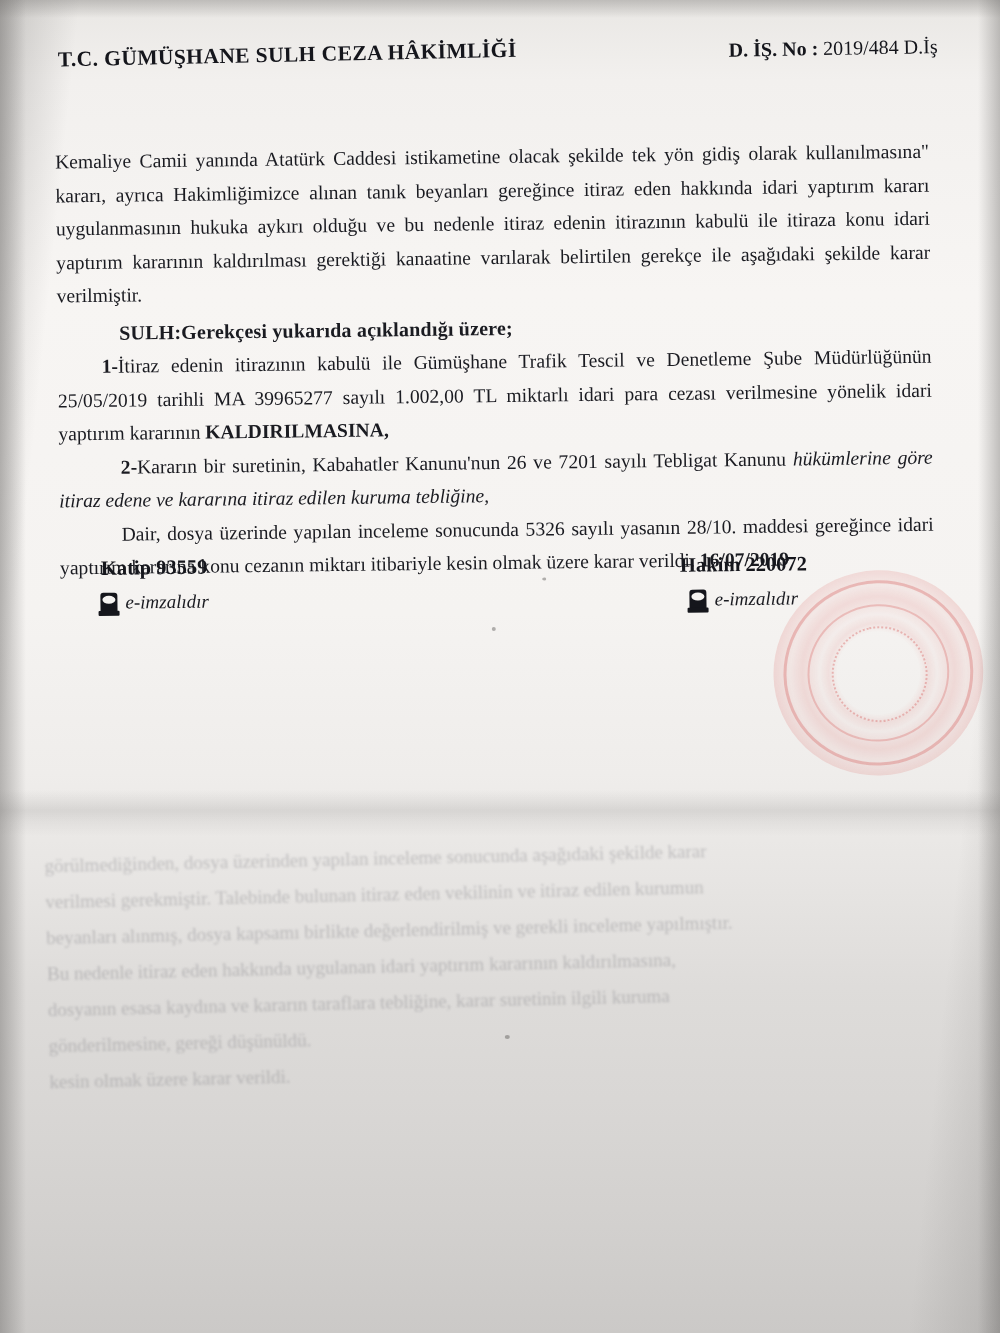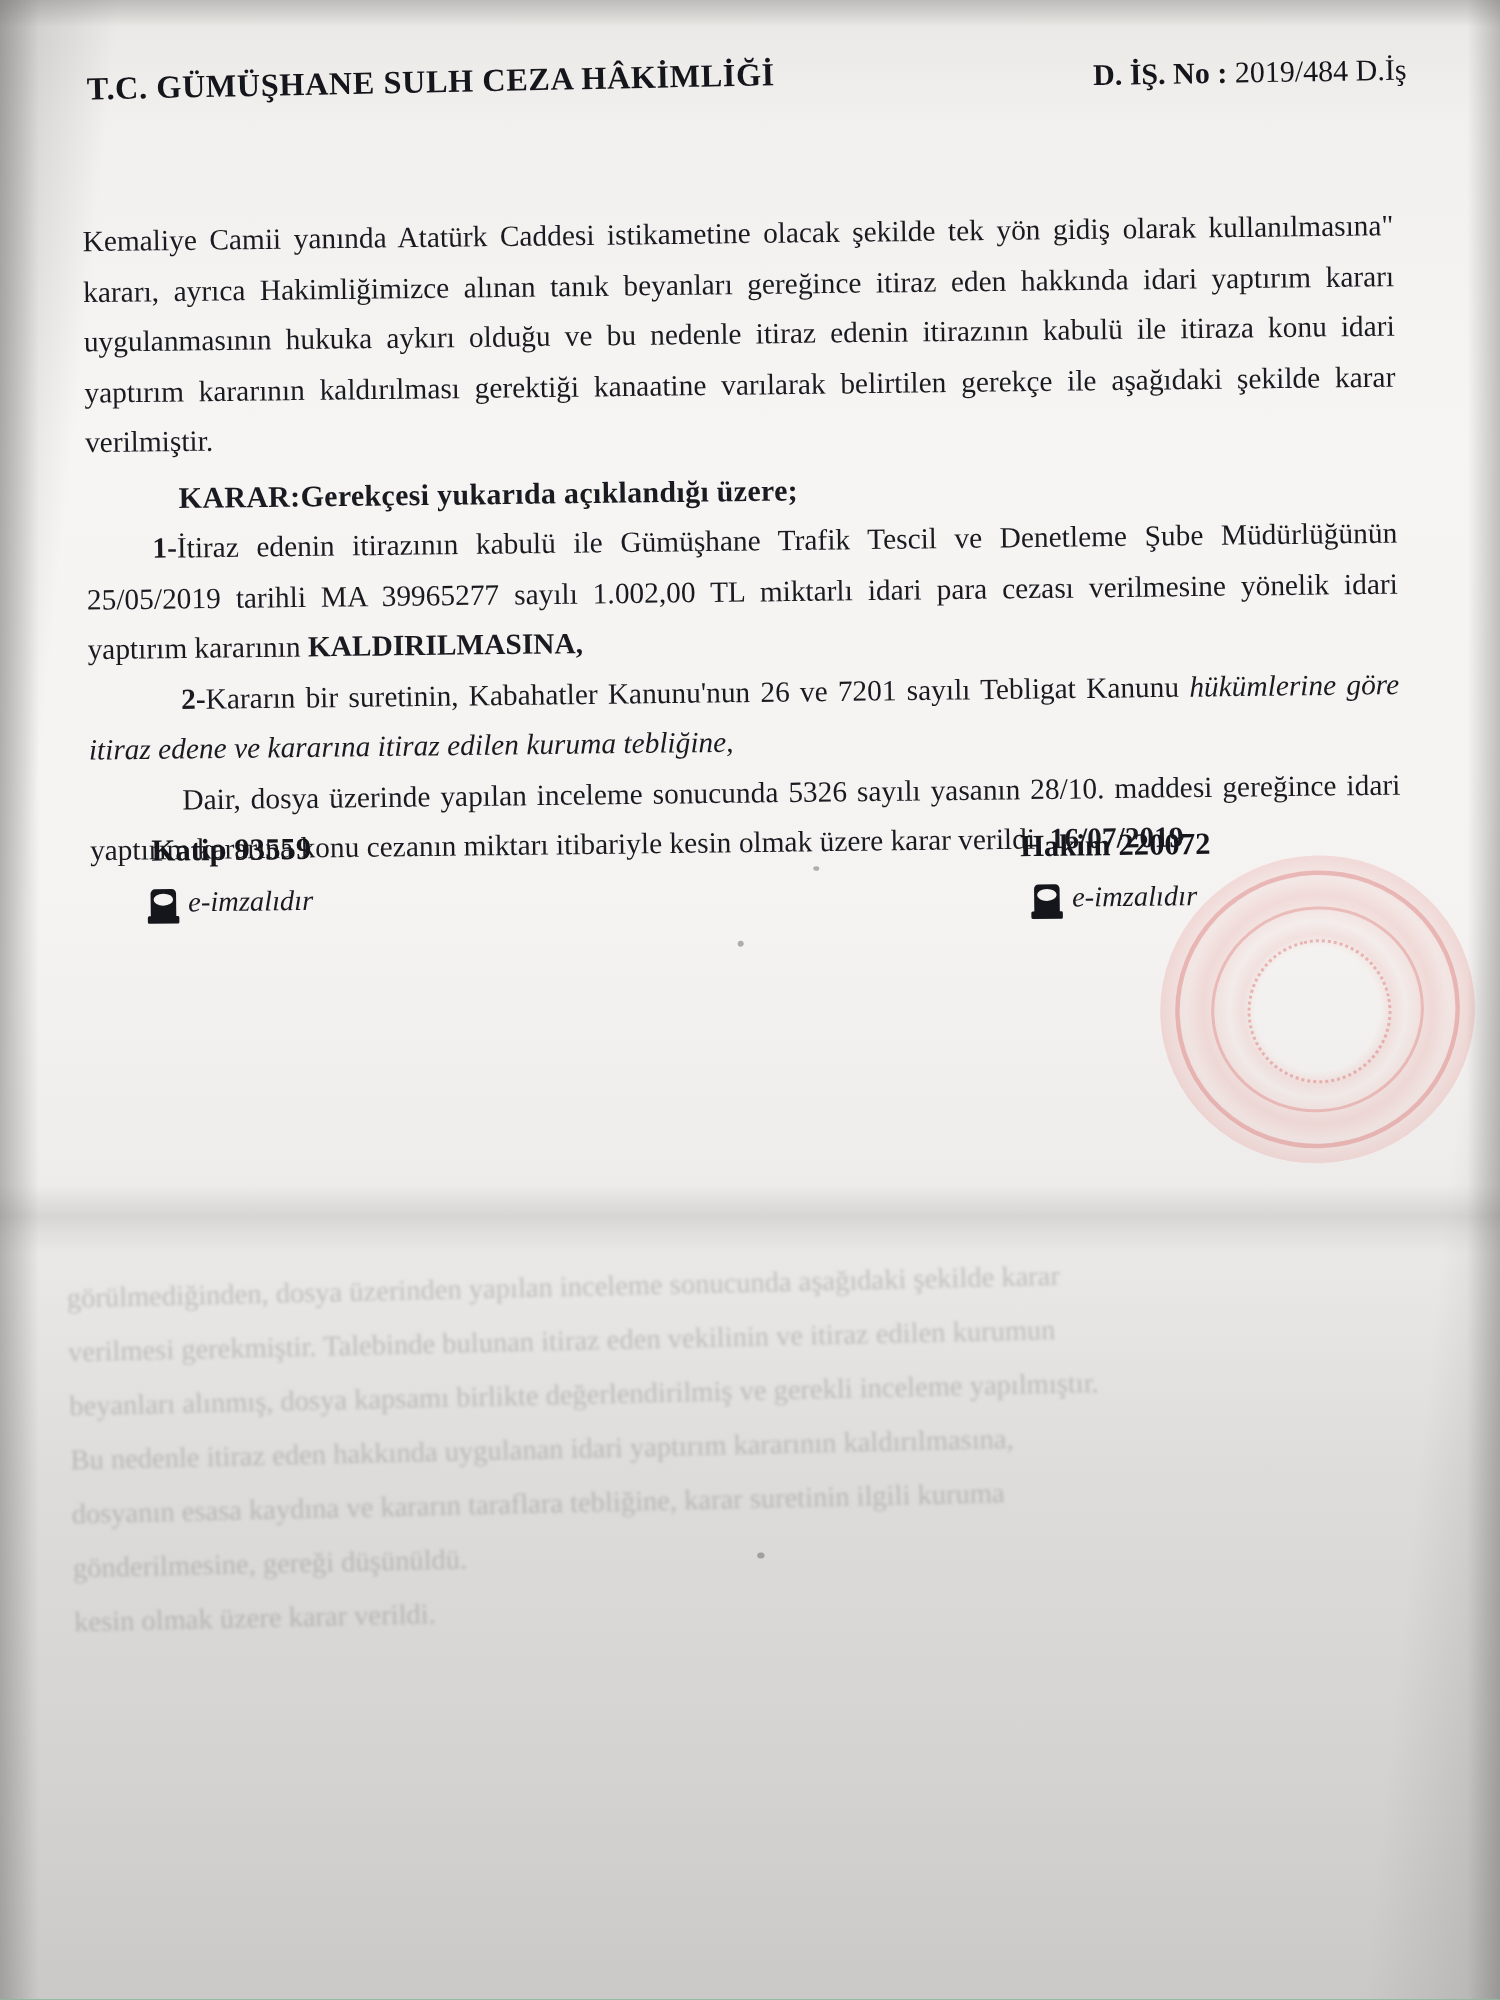--- a/index.html
+++ b/index.html
@@ -247,21 +247,21 @@
       <div class="case-no">
         <b>D. İŞ. No : </b><span>2019/484 D.İş</span>
       </div>
     </div>
 
     <div class="body">
 
       <div class="p just">Kemaliye Camii yanında Atatürk Caddesi istikametine olacak şekilde tek yön gidiş olarak kullanılmasına" kararı, ayrıca Hakimliğimizce alınan tanık beyanları gereğince itiraz eden hakkında idari yaptırım kararı uygulanmasının hukuka aykırı olduğu ve bu nedenle itiraz edenin itirazının kabulü ile itiraza konu idari yaptırım kararının kaldırılması gerektiği kanaatine varılarak belirtilen gerekçe ile aşağıdaki şekilde karar verilmiştir.</div>
 
       <div class="karar-line">
-        <span class="indent"></span><span class="lbl">KARAR:</span><span>Gerekçesi yukarıda açıklandığı üzere;</span>
+        <span class="indent"></span><span class="lbl">SULH:</span><span>Gerekçesi yukarıda açıklandığı üzere;</span>
       </div>
 
       <div class="p just">
         <span class="indent-sm"></span><b class="bold">1-</b><span>İtiraz edenin itirazının kabulü ile Gümüşhane Trafik Tescil ve Denetleme Şube Müdürlüğünün 25/05/2019 tarihli MA 39965277 sayılı 1.002,00 TL miktarlı idari para cezası verilmesine yönelik idari yaptırım kararının </span><b class="bold">KALDIRILMASINA,</b>
       </div>
 
       <div class="p just">
         <span class="indent"></span><b class="bold">2-</b><span>Kararın bir suretinin, Kabahatler Kanunu'nun 26 ve 7201 sayılı Tebligat Kanunu </span><span class="italic">hükümlerine göre itiraz edene ve kararına itiraz edilen kuruma tebliğine,</span>
       </div>
 

